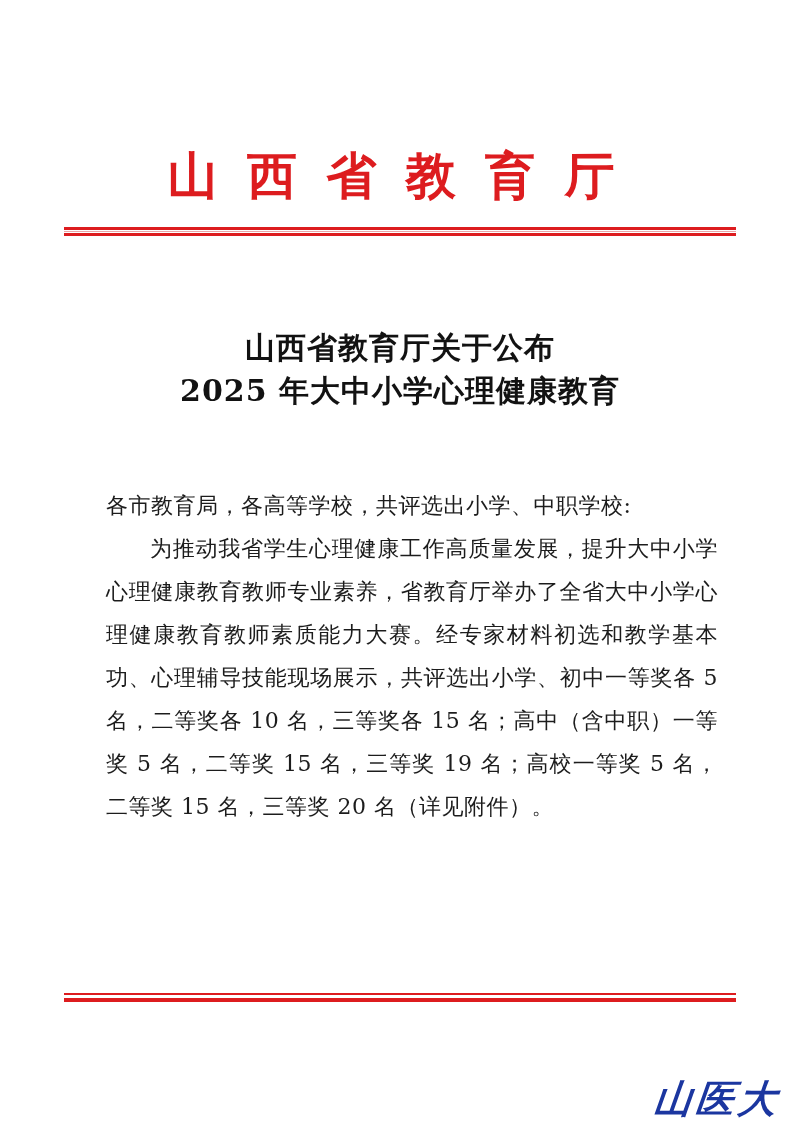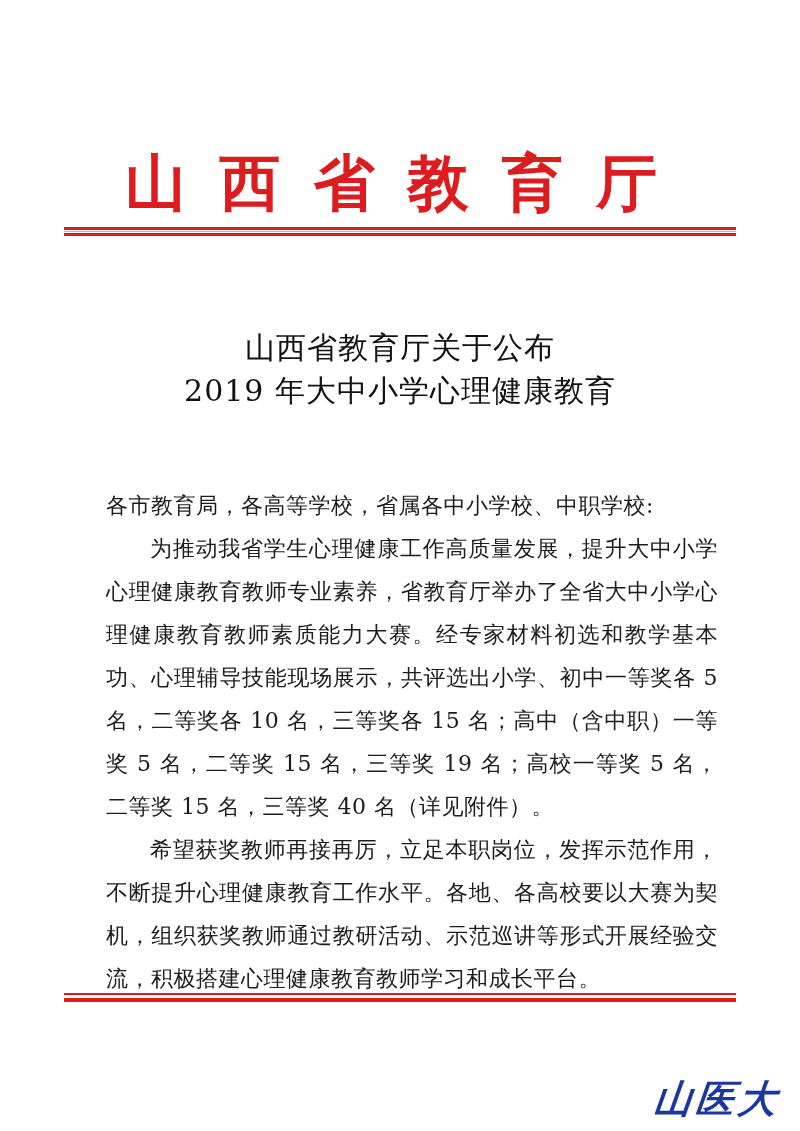--- a/index.html
+++ b/index.html
@@ -13,21 +13,21 @@
     font-family: "DejaVu Serif", "Liberation Serif", serif;
     overflow: hidden;
   }
   .agency {
     position: absolute;
     top: 143px;
     left: 0;
     right: 12px;
     text-align: center;
     color: #dd1c1f;
-    font-size: 61px;
+    font-size: 50px;
     font-weight: 700;
     letter-spacing: 6px;
     white-space: nowrap;
   }
   .rule {
     position: absolute;
     left: 64px;
     width: 672px;
   }
   .rule-top {
@@ -61,21 +61,21 @@
     letter-spacing: 1px;
     white-space: nowrap;
   }
   .title {
     position: absolute;
     top: 326px;
     left: 0;
     right: 0;
     text-align: center;
     font-size: 30px;
-    font-weight: 400;
+    font-weight: 700;
     color: #121212;
     line-height: 43px;
     letter-spacing: 1px;
   }
   .body-text {
     position: absolute;
     top: 484px;
     left: 106px;
     width: 612px;
     font-size: 22px;
@@ -104,26 +104,25 @@
 
 <div class="page">
 
   <div class="agency">山 西 省 教 育 厅</div>
 
   <div class="rule rule-top"></div>
 
 
   <div class="title">
     <div>山西省教育厅关于公布</div>
-    <div>2019 年大中小学心理健康教育</div>
+    <div>2025 年大中小学心理健康教育</div>
   </div>
 
   <div class="body-text">
-    <p class="salutation">各市教育局，各高等学校，省属各中小学校、中职学校:</p>
-    <p class="para">为推动我省学生心理健康工作高质量发展，提升大中小学心理健康教育教师专业素养，省教育厅举办了全省大中小学心理健康教育教师素质能力大赛。经专家材料初选和教学基本功、心理辅导技能现场展示，共评选出小学、初中一等奖各 5 名，二等奖各 10 名，三等奖各 15 名；高中（含中职）一等奖 5 名，二等奖 15 名，三等奖 19 名；高校一等奖 5 名，二等奖 15 名，三等奖 40 名（详见附件）。</p>
-    <p class="para">希望获奖教师再接再厉，立足本职岗位，发挥示范作用，不断提升心理健康教育工作水平。各地、各高校要以大赛为契机，组织获奖教师通过教研活动、示范巡讲等形式开展经验交流，积极搭建心理健康教育教师学习和成长平台。</p>
+    <p class="salutation">各市教育局，各高等学校，共评选出小学、中职学校:</p>
+    <p class="para">为推动我省学生心理健康工作高质量发展，提升大中小学心理健康教育教师专业素养，省教育厅举办了全省大中小学心理健康教育教师素质能力大赛。经专家材料初选和教学基本功、心理辅导技能现场展示，共评选出小学、初中一等奖各 5 名，二等奖各 10 名，三等奖各 15 名；高中（含中职）一等奖 5 名，二等奖 15 名，三等奖 19 名；高校一等奖 5 名，二等奖 15 名，三等奖 20 名（详见附件）。</p>
   </div>
 
   <div class="rule rule-bottom"></div>
 
   <div class="watermark">山医大</div>
 
 </div>
 
 </body></html>

